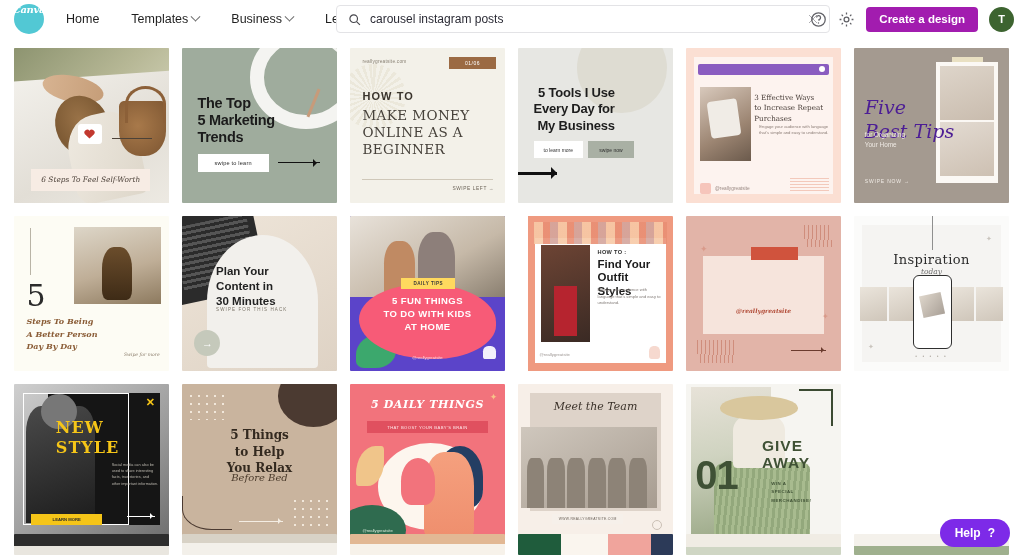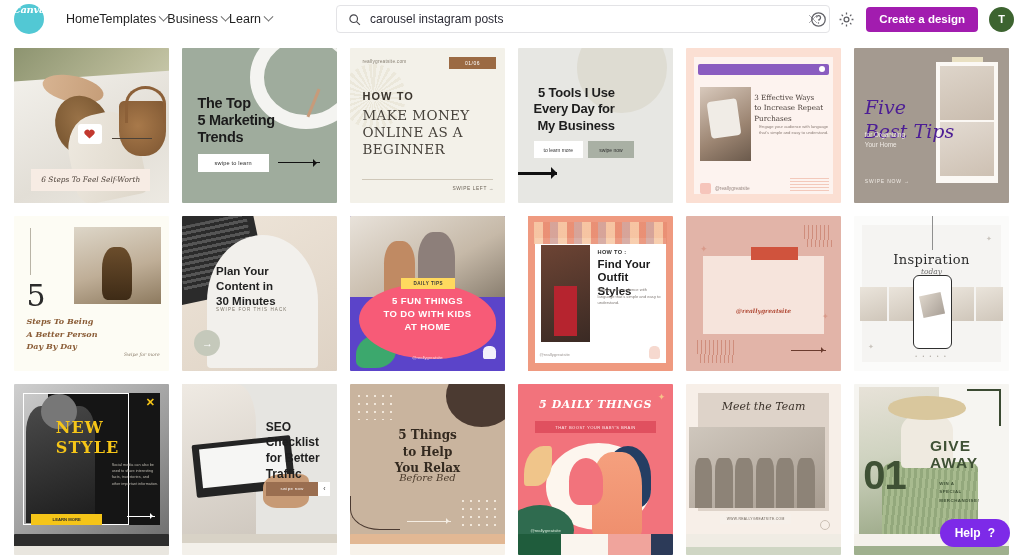--- a/index.html
+++ b/index.html
@@ -23,21 +23,21 @@
     width: 30px; height: 30px; border-radius: 50%;
     background: #52c8d4;
     display: flex; align-items: flex-start; justify-content: center;
     flex: 0 0 auto;
   }
   .logo-text {
     font-family: "DejaVu Serif", serif;
     font-style: italic; font-size: 10px; color: #ffffff;
     letter-spacing: -0.3px; font-weight: 600;
   }
-  .nav { display: flex; align-items: center; margin-left: 22px; gap: 0; }
+  .nav { display: flex; align-items: center; margin-left: 22px; gap: 32px; }
   .nav-item {
     display: flex; align-items: center; gap: 4px;
     font-size: 12.5px; color: #1f1f1f; cursor: pointer;
     white-space: nowrap;
   }
   .chev {
     width: 7px; height: 7px;
     border-right: 1.3px solid #6b6b6b;
     border-bottom: 1.3px solid #6b6b6b;
     transform: rotate(45deg) translate(-2px,-2px);
@@ -623,33 +623,20 @@
         <div class="frame"></div>
       <div class="x">✕</div>
       <div class="ttl" style="white-space:pre-line">NEW
 STYLE</div>
       <div class="sub">Social media can also be used to share interesting facts, true stories, and other important information.</div>
       <div class="btn">LEARN MORE</div>
       <div class="arr"></div>
     </div>
   </div>
 
-  <div class="card">
-    <div class="inner t14">
-      <div class="photo"></div>
-        <div class="lap"></div>
-        <div class="hand"></div>
-      <div class="ttl" style="white-space:pre-line">SEO
-Checklist
-for Better
-Traffic</div>
-      <div class="btn">swipe now</div>
-      <div class="cb">‹</div>
-    </div>
-  </div>
 
   <div class="card">
     <div class="inner t15">
       <div class="blob"></div>
         <div class="dots1"></div>
         <div class="dots2"></div>
         <div class="curve"></div>
       <div class="ttl" style="white-space:pre-line">5 Things
 to Help
 You Relax</div>

